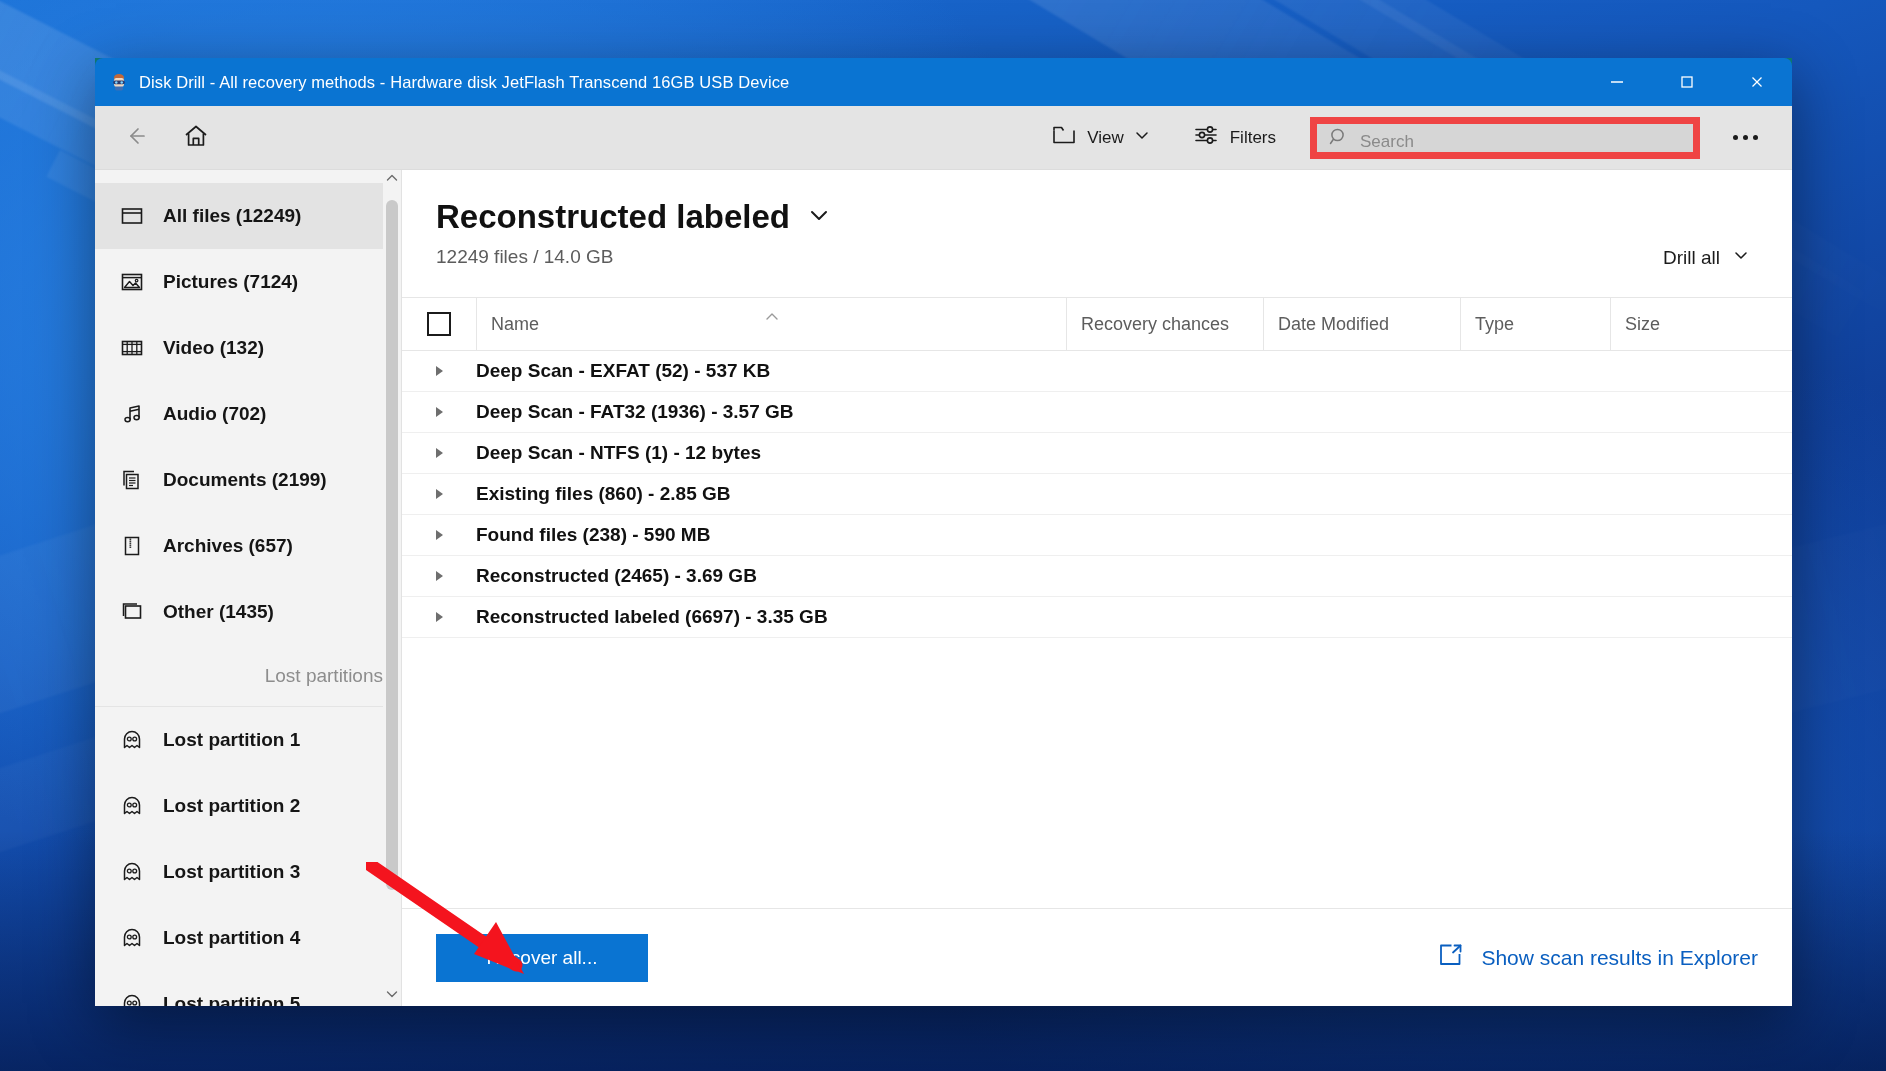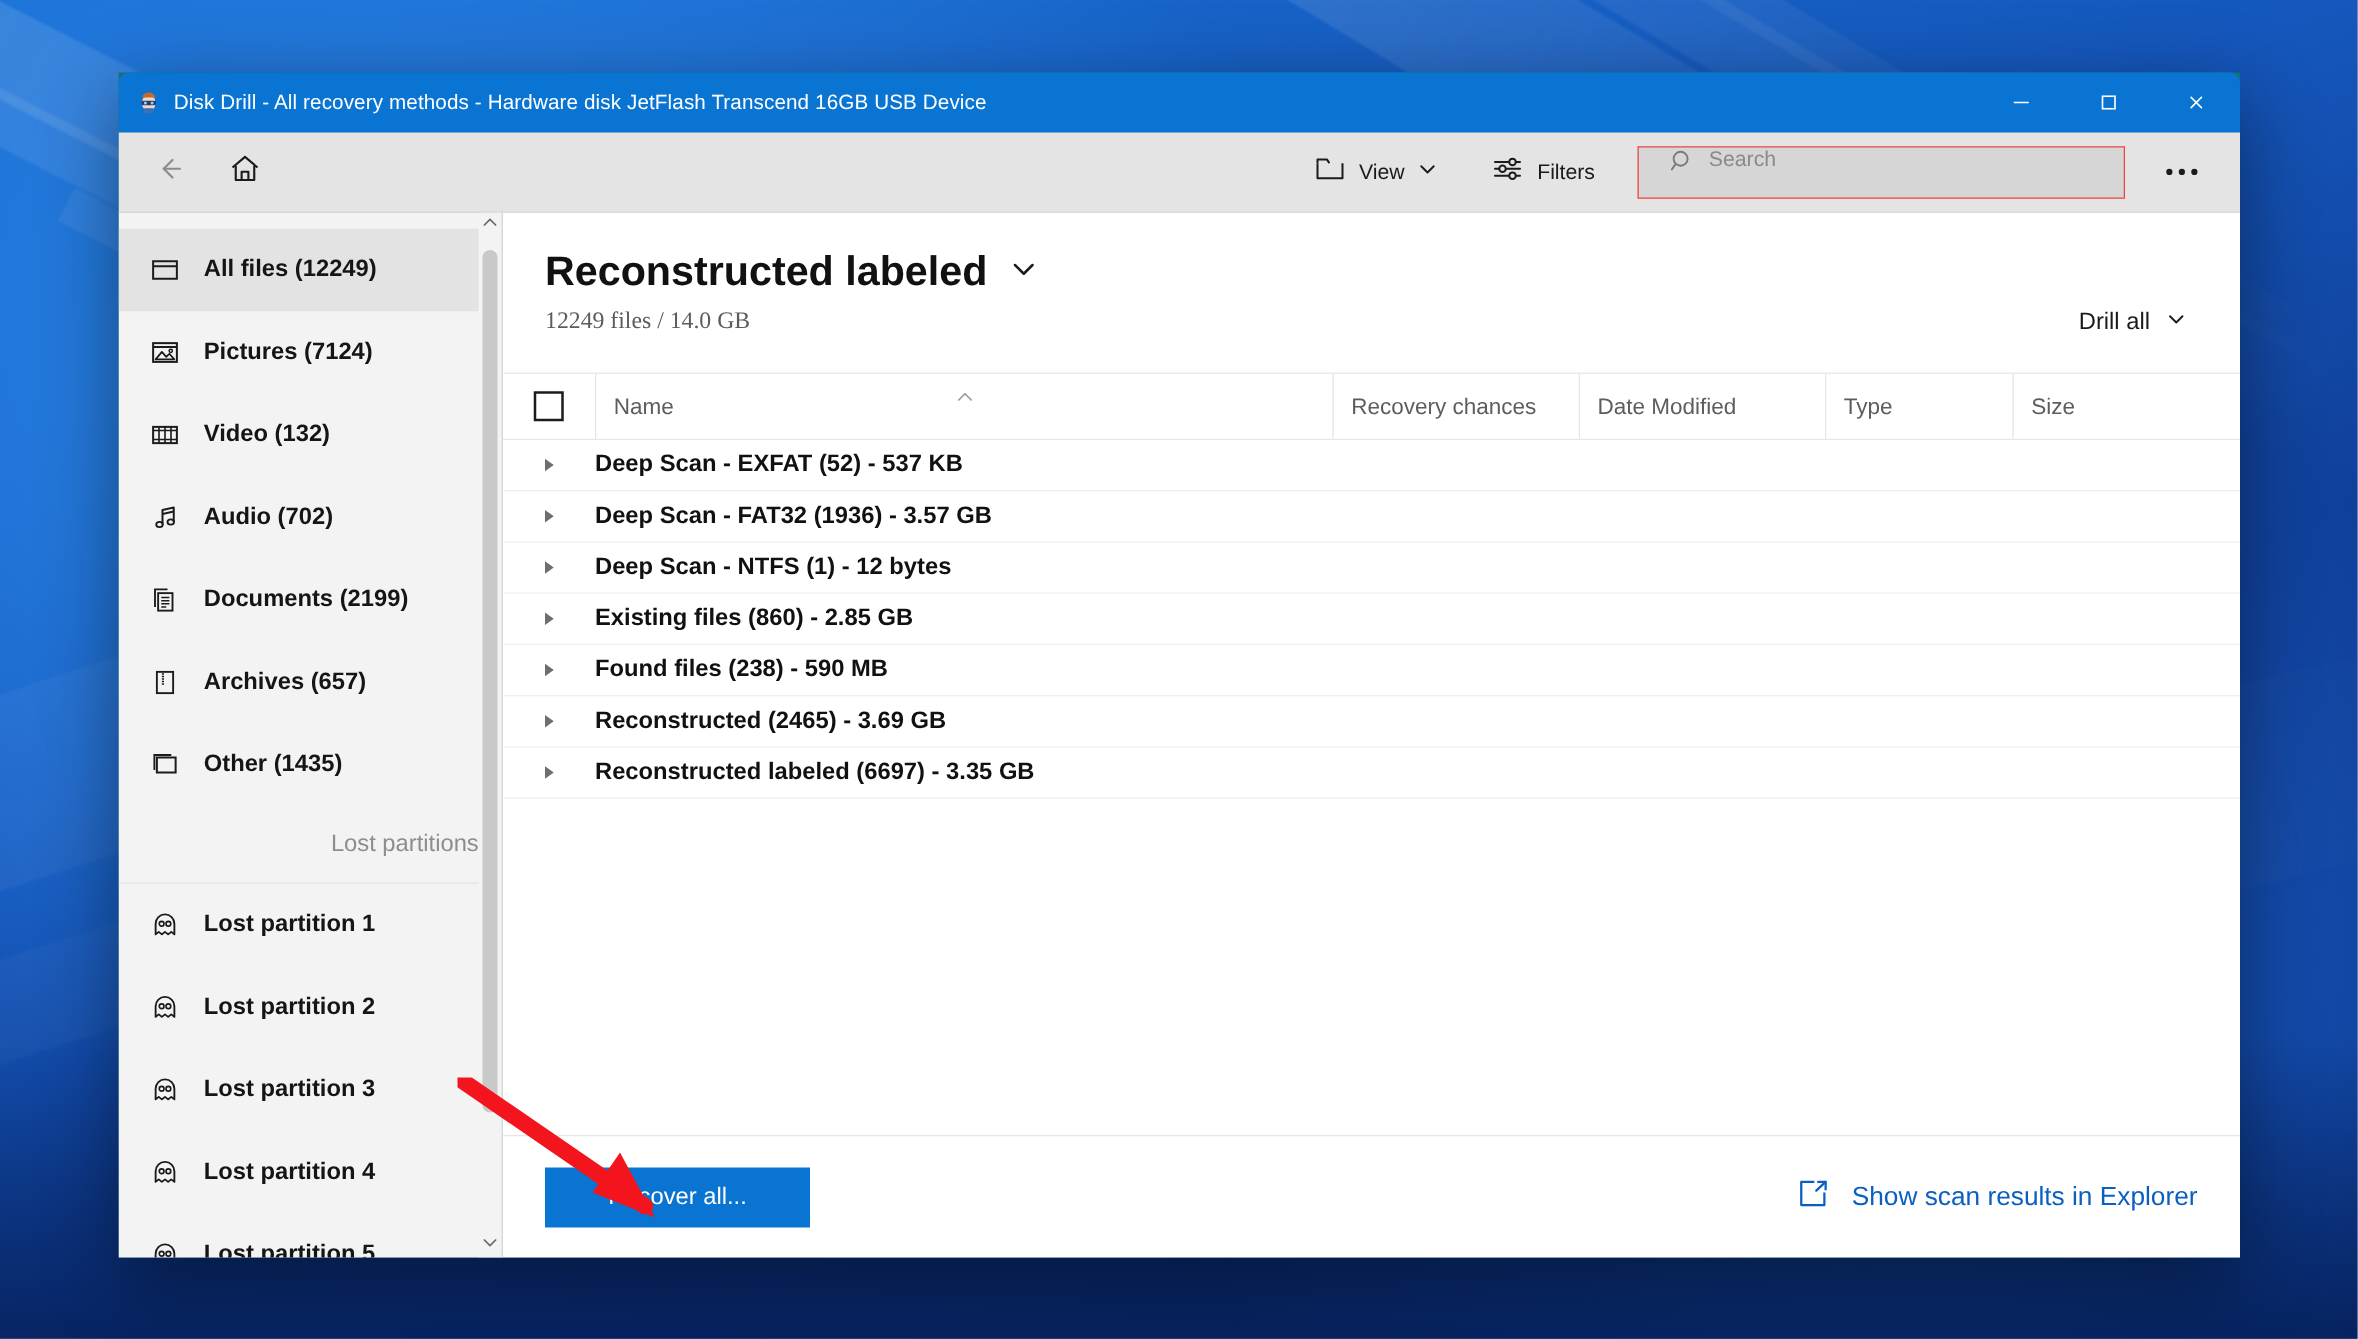--- a/index.html
+++ b/index.html
@@ -96,23 +96,23 @@
   .tb-spacer { flex: 1 1 auto; }
   .tb-item {
     display: flex; align-items: center; gap: 10px;
     height: 44px; padding: 0 12px; border-radius: 4px;
     color: #1b1b1b; font-size: 17px;
   }
   .search-box {
     width: 390px; height: 42px;
     margin-left: 22px; margin-right: 10px;
     background: #d6d6d6;
-    border: 1px solid #ef4444;
-    display: flex; align-items: flex-start;
-    padding: 0 24px; gap: 10px;
+    border: 7px solid #ef4444;
+    display: flex; align-items: flex-end;
+    padding: 0 11px; gap: 10px;
   }
   .search-box input {
     border: none; outline: none; background: transparent;
     font-family: "Liberation Sans", sans-serif;
     font-size: 17px; color: #333; width: 100%;
   }
   .search-box input::placeholder { color: #8a8a8a; }
   .more-btn {
     width: 46px; height: 46px; margin-left: 12px;
     display: flex; align-items: center; justify-content: center;
@@ -168,21 +168,21 @@
 
   
   .main {
     flex: 1 1 auto; min-width: 0;
     background: #ffffff;
     display: flex; flex-direction: column;
   }
   .main-head { padding: 28px 34px 0 34px; }
   .main-title-row { display: flex; align-items: center; gap: 16px; }
   .main-title { font-size: 33px; font-weight: 700; color: #111; }
-  .main-sub { margin-top: 10px; font-size: 19px; color: #5c5c5c; font-family: Liberation Serif, serif; }
+  .main-sub { margin-top: 10px; font-size: 19px; color: #5c5c5c; }
 
   .meta-row {
     display: flex; align-items: flex-end;
     padding: 0 34px;
     margin-top: -28px;
   }
   .select-all {
     margin-left: auto;
     display: flex; align-items: center; gap: 12px;
     font-size: 19px; color: #1b1b1b;

